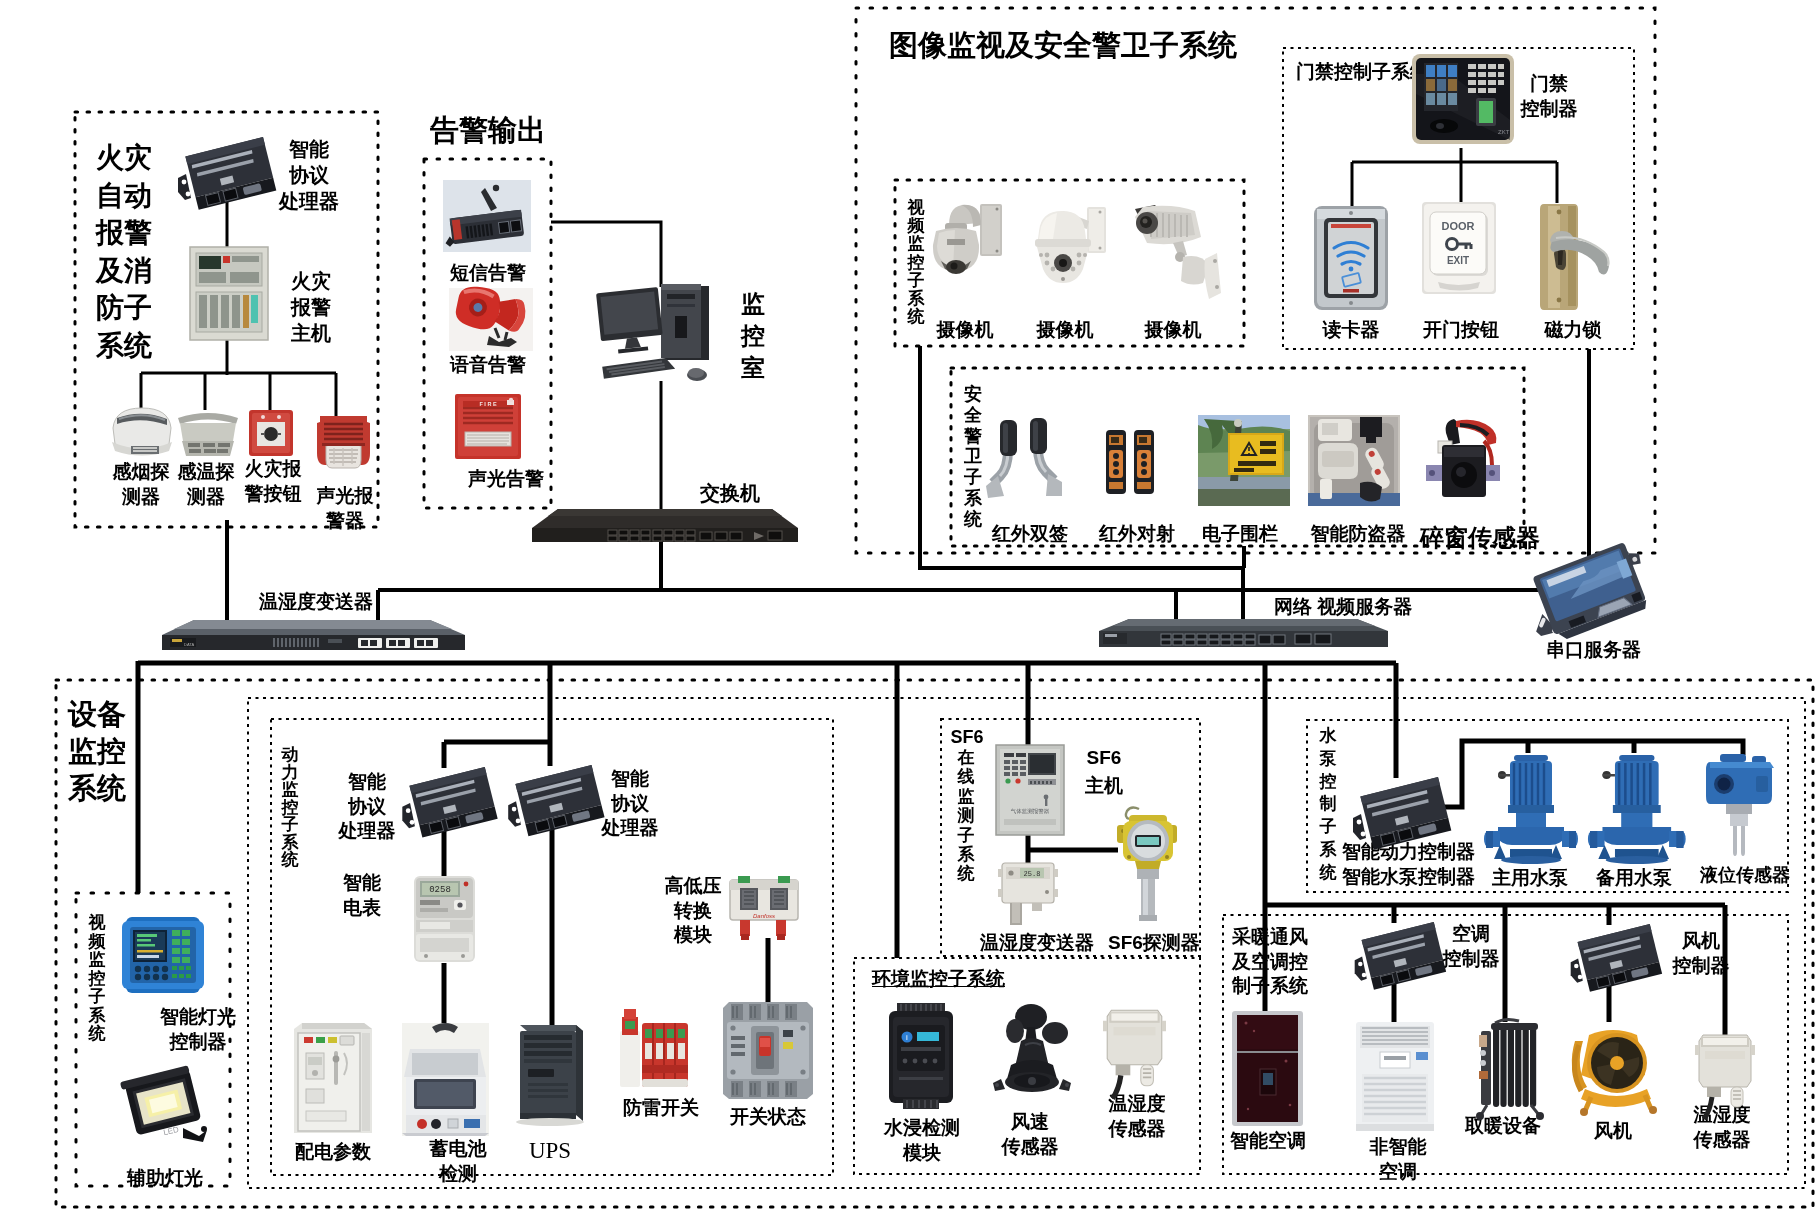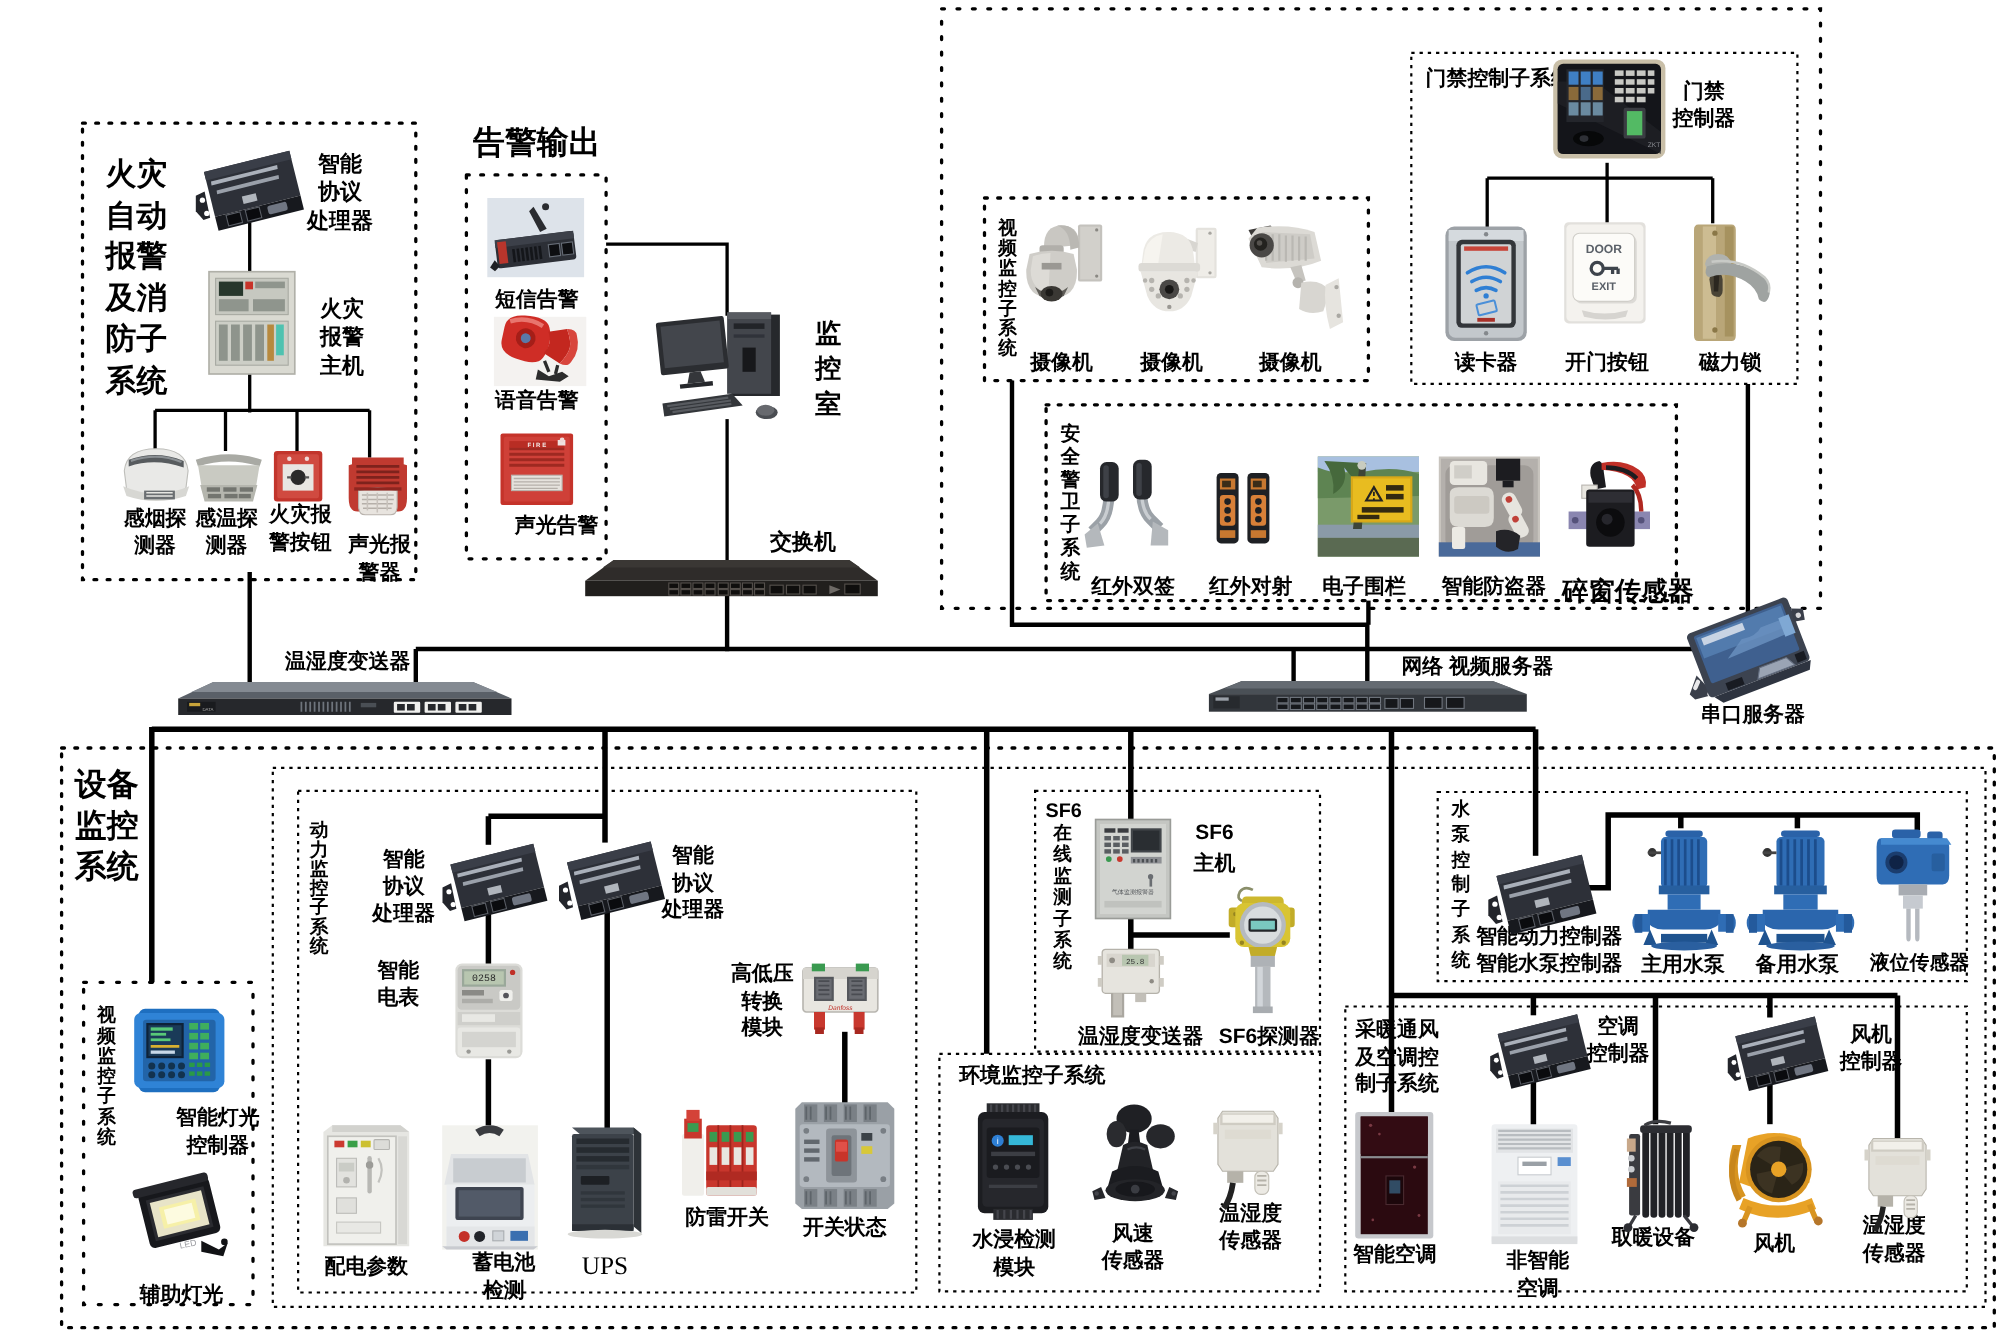--- a/index.html
+++ b/index.html
@@ -90,20 +90,21 @@
 <div class="lbl" style="left:173px;top:460px;width:66px;font-size:19px;">感温探<br>测器</div>
 <div class="lbl" style="left:240px;top:457px;width:66px;font-size:19px;">火灾报<br>警按钮</div>
 <div class="lbl" style="left:312px;top:484px;width:66px;font-size:19px;">声光报<br>警器</div>
 <div class="lbl" style="left:430px;top:112px;font-size:29px;">告警输出</div>
 <div class="lbl" style="left:450px;top:261px;width:76px;font-size:19px;">短信告警</div>
 <div class="lbl" style="left:450px;top:353px;width:76px;font-size:19px;">语音告警</div>
 <div class="lbl" style="left:468px;top:467px;width:76px;font-size:19px;">声光告警</div>
 <div class="lv" style="left:739px;top:288px;width:28px;font-size:24px;line-height:32px;">监<br>控<br>室</div>
 <div class="lbl" style="left:700px;top:480px;font-size:20px;">交换机</div>
 <div class="lbl" style="left:259px;top:590px;font-size:19px;">温湿度变送器</div>
+<div class="lbl" style="left:889px;top:27px;font-size:29px;letter-spacing:0px;">图像监视及安全警卫子系统</div>
 <div class="lv" style="left:904px;top:199px;width:24px;font-size:17px;line-height:18.2px;">视<br>频<br>监<br>控<br>子<br>系<br>统</div>
 <div class="lbl" style="left:934px;top:318px;width:62px;font-size:19px;">摄像机</div>
 <div class="lbl" style="left:1034px;top:318px;width:62px;font-size:19px;">摄像机</div>
 <div class="lbl" style="left:1142px;top:318px;width:62px;font-size:19px;">摄像机</div>
 <div class="lbl" style="left:1296px;top:60px;font-size:19px;">门禁控制子系统</div>
 <div class="lbl" style="left:1518px;top:72px;width:62px;font-size:19px;">门禁<br>控制器</div>
 <div class="lbl" style="left:1320px;top:318px;width:62px;font-size:19px;">读卡器</div>
 <div class="lbl" style="left:1420px;top:318px;width:82px;font-size:19px;">开门按钮</div>
 <div class="lbl" style="left:1542px;top:318px;width:62px;font-size:19px;">磁力锁</div>
 <div class="lv" style="left:961px;top:384px;width:24px;font-size:18px;line-height:20.8px;">安<br>全<br>警<br>卫<br>子<br>系<br>统</div>
@@ -126,21 +127,21 @@
 <div class="lbl" style="left:293px;top:1140px;width:80px;font-size:19px;">配电参数</div>
 <div class="lbl" style="left:413px;top:1137px;width:66px;font-size:19px;margin-left:12px;">蓄电池<br>检测</div>
 <div class="lbl" style="left:527px;top:1136px;width:46px;font-size:23px;font-family:'Liberation Serif',serif;font-weight:normal;">UPS</div>
 <div class="lbl" style="left:621px;top:1096px;width:80px;font-size:19px;">防雷开关</div>
 <div class="lbl" style="left:726px;top:1105px;width:84px;font-size:19px;">开关状态</div>
 <div class="lv" style="left:950px;top:728px;width:34px;font-size:18px;line-height:18px;">SF6</div>
 <div class="lv" style="left:954px;top:748px;width:24px;font-size:17px;line-height:19.4px;">在<br>线<br>监<br>测<br>子<br>系<br>统</div>
 <div class="lbl" style="left:1076px;top:744px;width:56px;font-size:19px;line-height:1.45;">SF6<br>主机</div>
 <div class="lbl" style="left:980px;top:931px;width:104px;font-size:19px;">温湿度变送器</div>
 <div class="lbl" style="left:1108px;top:931px;width:84px;font-size:19px;">SF6探测器</div>
-<div class="lbl" style="left:872px;top:967px;font-size:19px;">环境监控子系统</div>
+<div class="lbl" style="left:872px;top:967px;font-size:19px;text-decoration:underline;">环境监控子系统</div>
 <div class="lbl" style="left:882px;top:1116px;width:80px;font-size:19px;">水浸检测<br>模块</div>
 <div class="lbl" style="left:1000px;top:1110px;width:60px;font-size:19px;">风速<br>传感器</div>
 <div class="lbl" style="left:1107px;top:1092px;width:60px;font-size:19px;">温湿度<br>传感器</div>
 <div class="lv" style="left:1316px;top:725px;width:24px;font-size:17px;line-height:22.8px;">水<br>泵<br>控<br>制<br>子<br>系<br>统</div>
 <div class="lbl" style="left:1342px;top:840px;width:120px;font-size:19px;">智能动力控制器<br>智能水泵控制器</div>
 <div class="lbl" style="left:1490px;top:866px;width:80px;font-size:19px;">主用水泵</div>
 <div class="lbl" style="left:1594px;top:866px;width:80px;font-size:19px;">备用水泵</div>
 <div class="lbl" style="left:1700px;top:864px;width:90px;font-size:18px;">液位传感器</div>
 <div class="lbl" style="left:1232px;top:925px;width:106px;font-size:19px;text-align:left;">采暖通风<br>及空调控<br>制子系统</div>
 <div class="lbl" style="left:1438px;top:922px;width:66px;font-size:19px;">空调<br>控制器</div>

